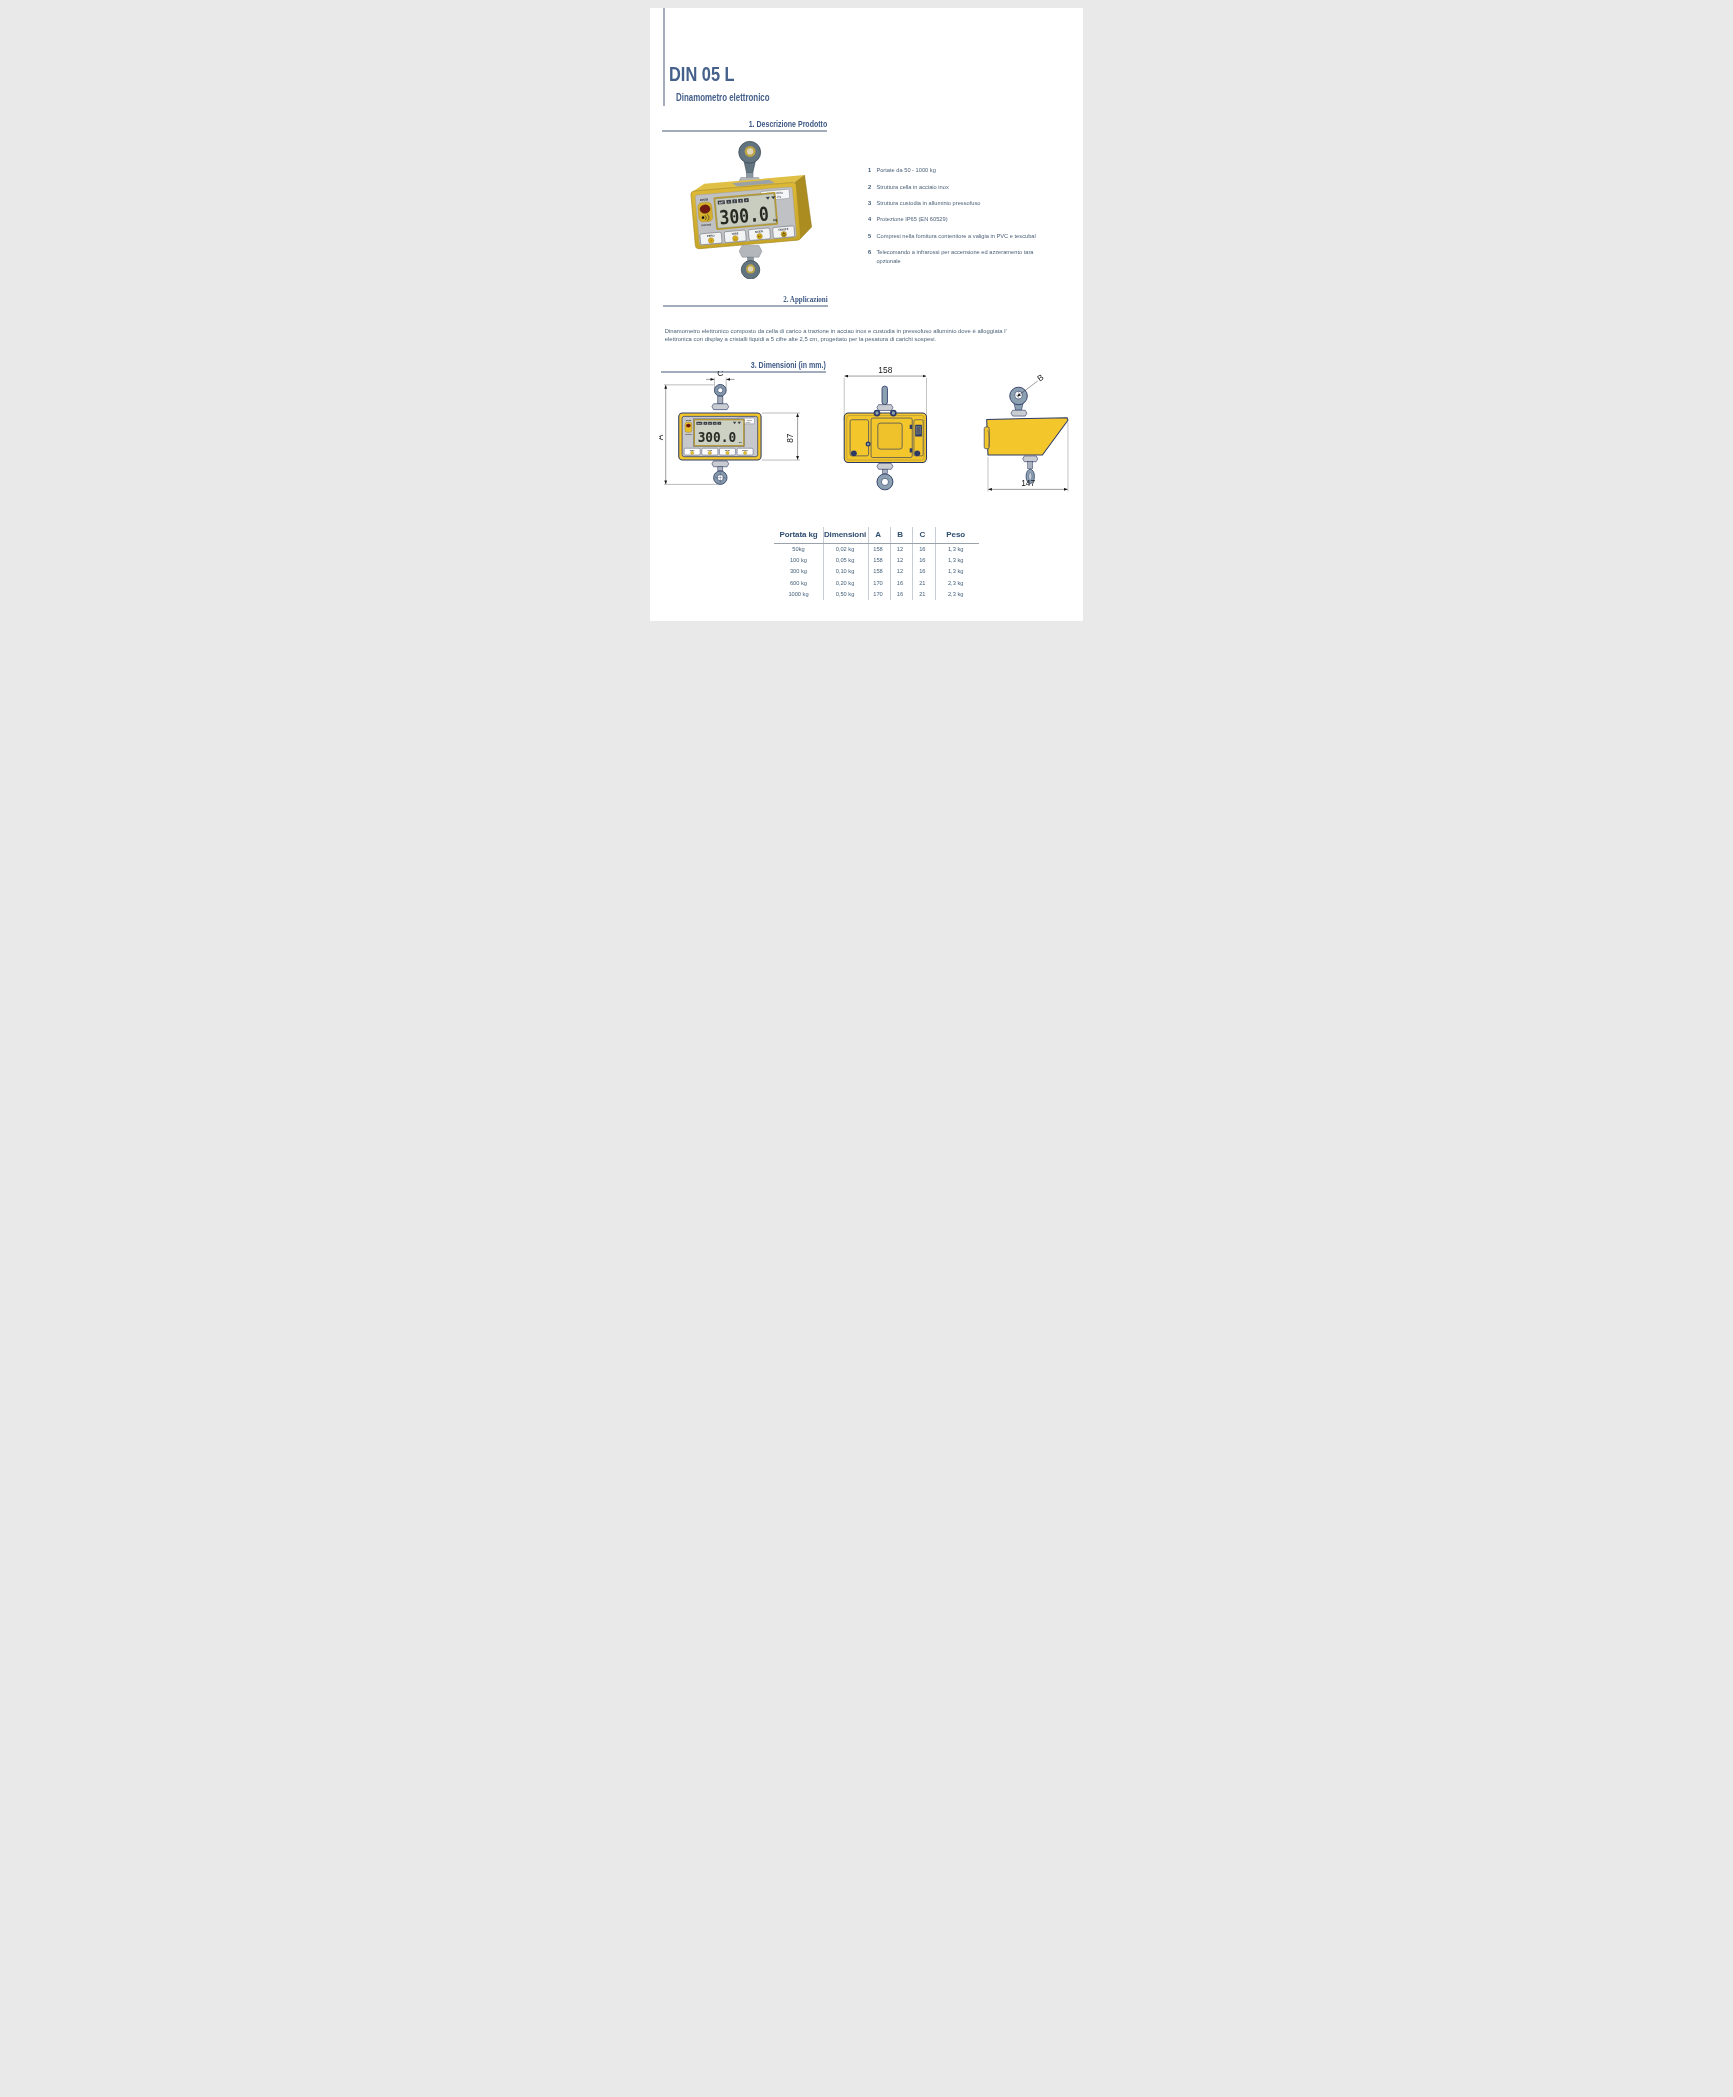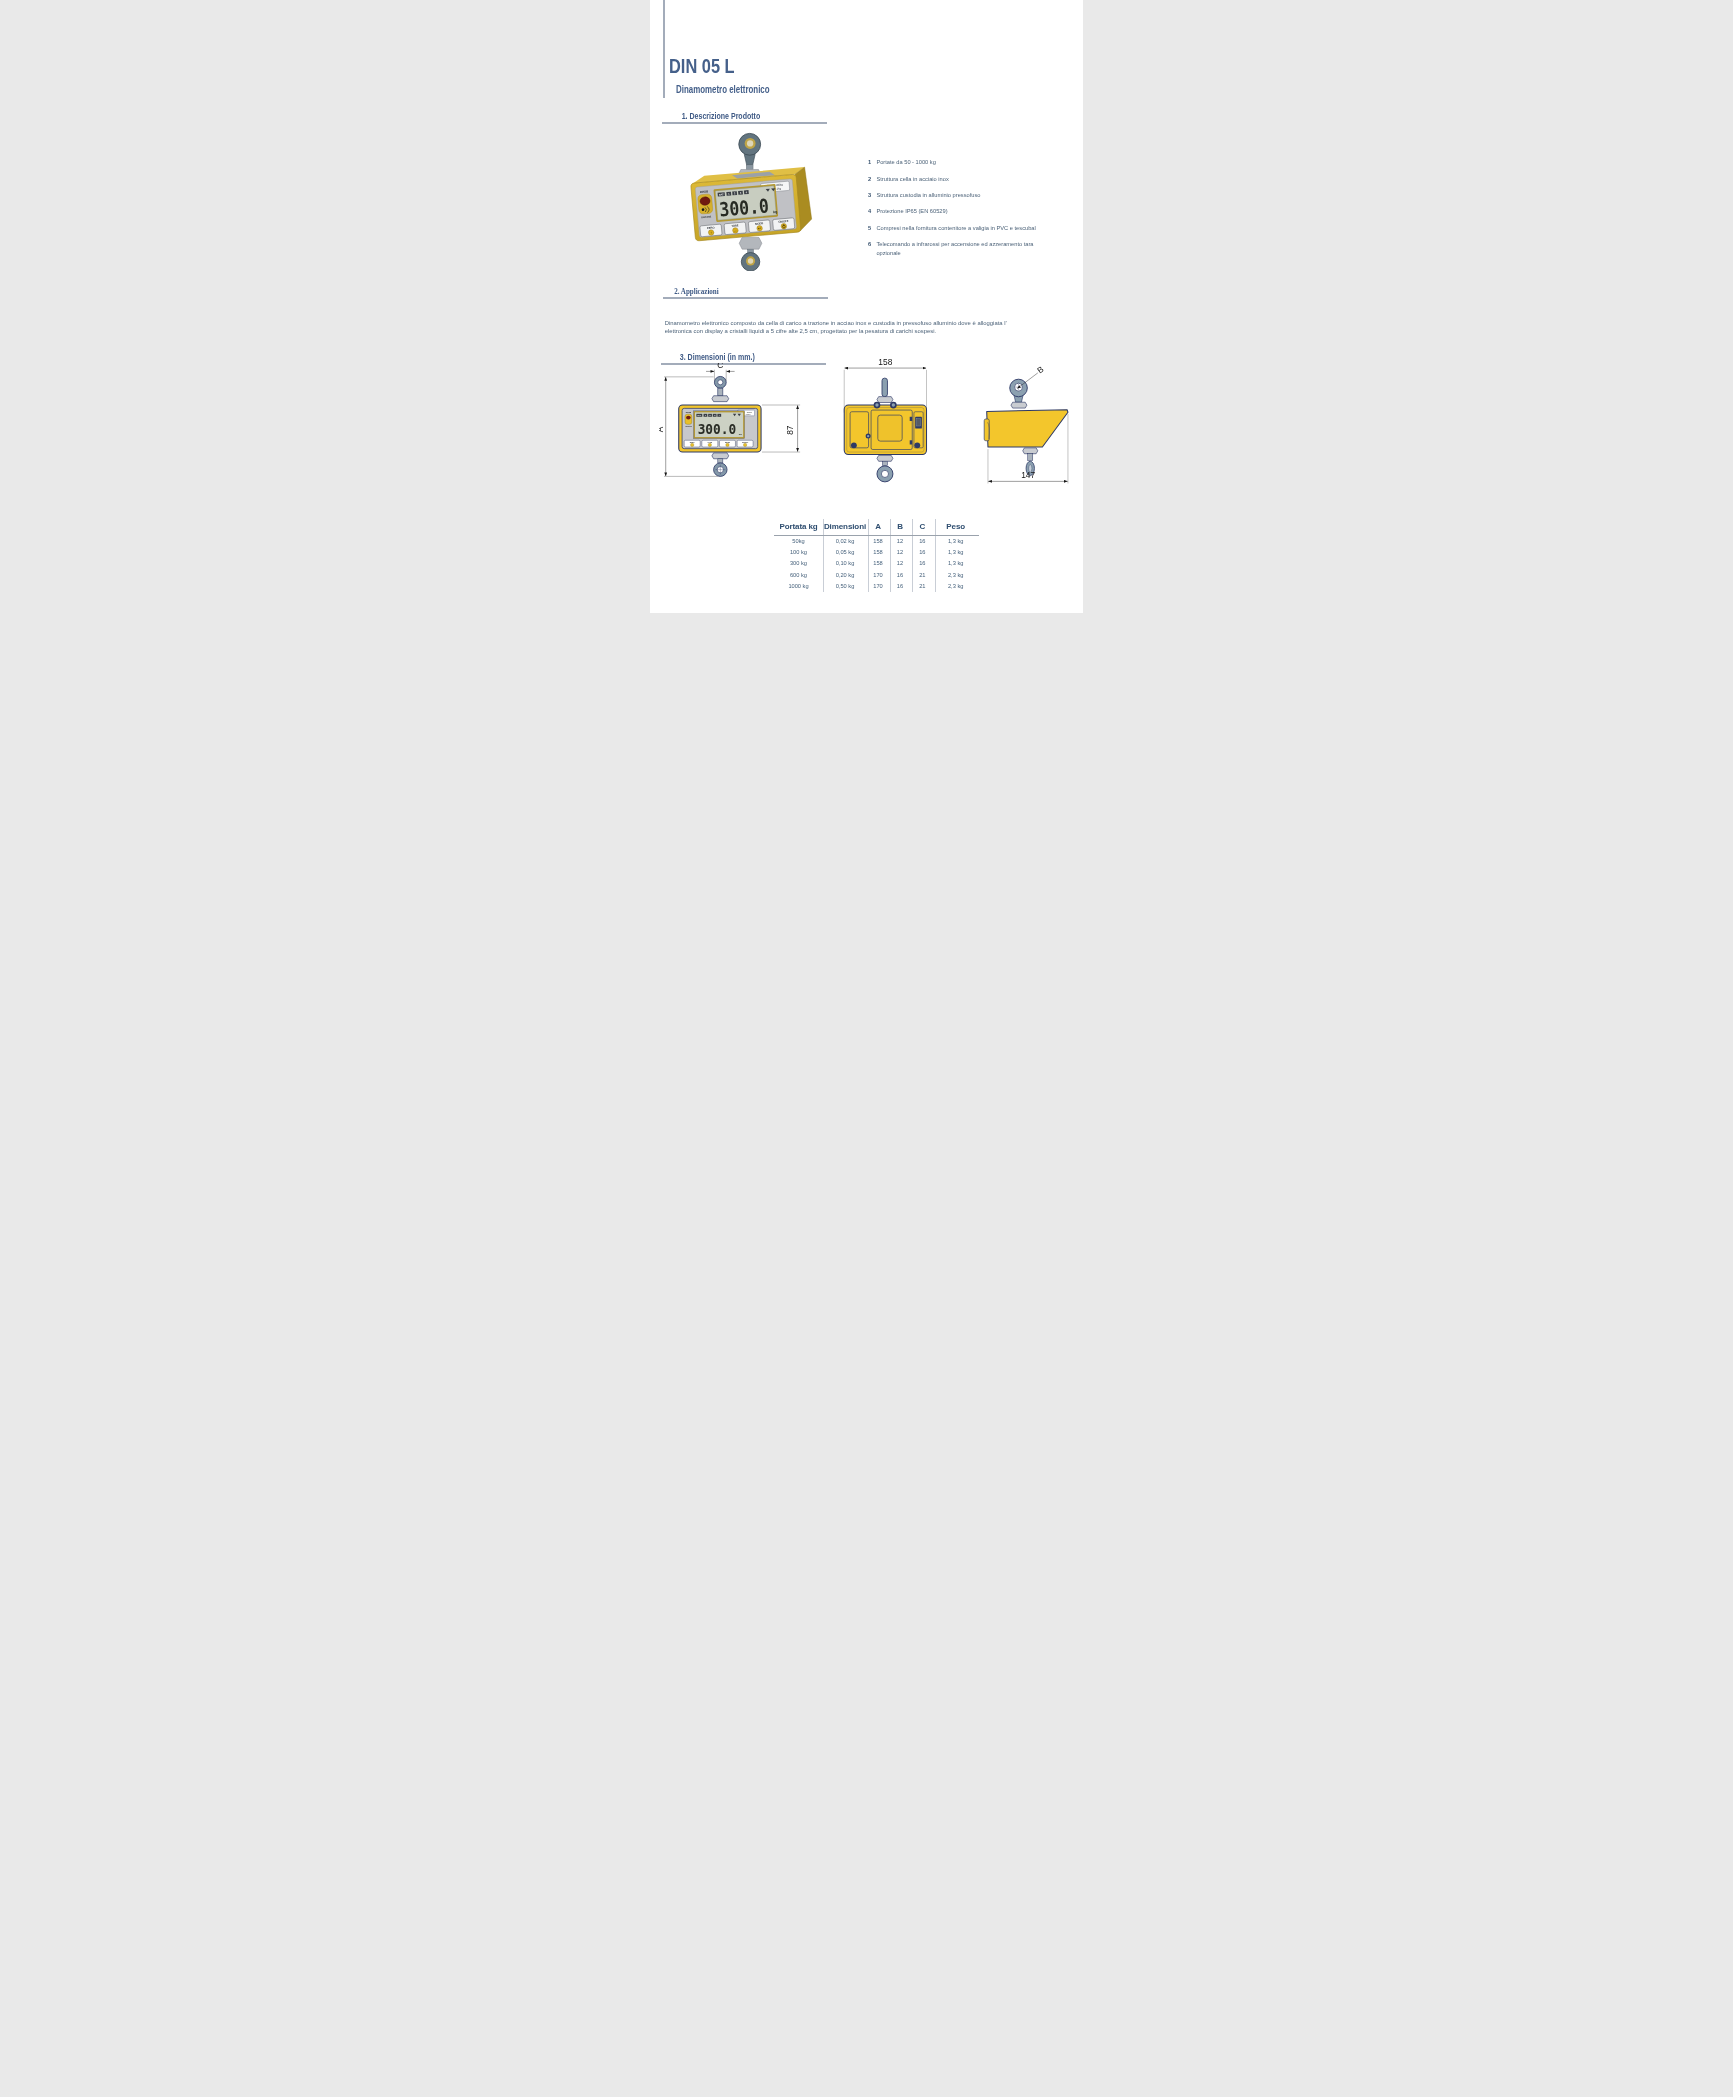--- a/index.html
+++ b/index.html
@@ -1,32 +1,32 @@
 <!DOCTYPE html>
 <html style="font-size:6.7px"><head>
 <meta charset="utf-8">
 <style>
   html,body{margin:0;padding:0;background:#e9e9e9;}
   #page{
     position:relative; width:433px; height:613px; background:#ffffff;
-    margin:0 auto; overflow:hidden;
+    margin:8px auto; overflow:hidden;
     font-family:"Liberation Sans", sans-serif;
     -webkit-font-smoothing:antialiased;
   }
   .abs{position:absolute;}
   .cx85{display:inline-block; transform:scaleX(.85); transform-origin:0 50%;}
   .cx70{display:inline-block; transform:scaleX(.70); transform-origin:0 50%;}
   .cx80r{display:inline-block; transform:scaleX(.80); transform-origin:100% 50%;}
 
   .leftbar{left:13.4px; top:0; width:1.7px; height:98px; background:#a3acba;}
   .title{left:18.5px; top:56px; font-size:19.3px; font-weight:bold; color:#45608a; line-height:1.1; white-space:nowrap;}
   .subtitle{left:26px; top:83px; font-size:11.3px; font-weight:bold; color:#45608a; line-height:1.1; white-space:nowrap;}
 
   .sec{width:165px;}
-  .sec .h{text-align:left; font-size:8.8px; font-weight:bold; color:#3f5a85; line-height:10px; white-space:nowrap;}
+  .sec .h{text-align:right; font-size:8.8px; font-weight:bold; color:#3f5a85; line-height:10px; white-space:nowrap;}
   .sec .bar{height:2.1px; background:#a3acba; margin-top:1.3px;}
 
   .para{left:14.7px; top:319px; font-size:5.9px; line-height:8px; color:#4d6379;}
   .para div{white-space:nowrap;}
 
   .features{left:218px; top:158px; width:212px; height:103px;}
   .feat{position:absolute; left:0; display:flex; font-size:5.7px; line-height:8px;}
   .fnum{width:8.4px; font-weight:bold; color:#3a5470; flex:0 0 8.4px;}
   .ftext{color:#4d6379; white-space:nowrap;}
 

